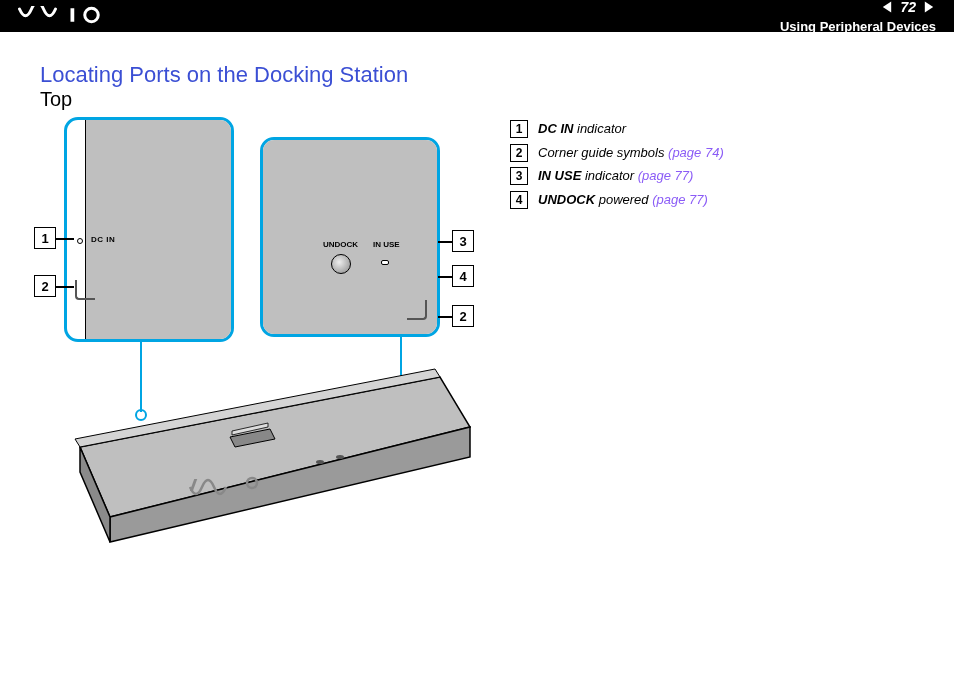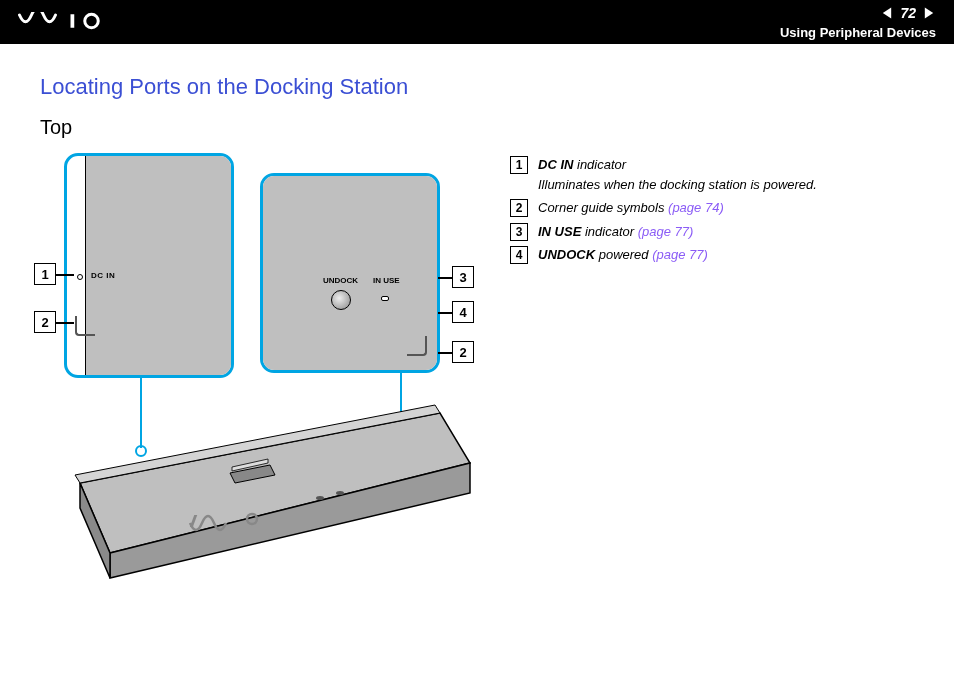--- a/index.html
+++ b/index.html
@@ -1,30 +1,30 @@
 <!DOCTYPE html>
 <html><head>
 <meta charset="utf-8">
 <style>
   * { box-sizing: border-box; margin: 0; padding: 0; }
   body { width: 954px; height: 674px; font-family: Arial, Helvetica, sans-serif; background: #fff; color: #000; position: relative; overflow: hidden; }
 
-  .header { background: #000; height: 44px; display: flex; align-items: center; justify-content: space-between; padding: 0 18px 0 18px; }
+  .header { background: #000; height: 32px; display: flex; align-items: center; justify-content: space-between; padding: 0 18px 0 18px; }
   .logo { color: #fff; font-size: 24px; font-weight: bold; letter-spacing: 2px; font-style: italic; font-family: Arial, sans-serif; }
   .logo svg { height: 18px; }
   .page-nav { display: flex; align-items: center; gap: 4px; }
   .nav-arrow { width: 14px; height: 14px; display: inline-flex; align-items: center; justify-content: center; cursor: pointer; }
   .nav-arrow svg { width: 14px; height: 14px; }
   .page-num { color: #fff; font-weight: bold; font-style: italic; font-size: 14px; padding: 0 2px; }
   .section-title-header { color: #fff; font-weight: bold; font-size: 13px; margin-top: 2px; }
   .header-info { display: flex; flex-direction: column; align-items: flex-end; gap: 2px; }
 
   .content { padding: 30px 40px 0 40px; }
-  .h1 { color: #3b4fd4; font-size: 22px; font-weight: normal; margin-bottom: 16px; }
-  .h2 { color: #000; font-size: 20px; font-weight: normal; margin-bottom: 14px; }
+  .h1 { color: #3b4fd4; font-size: 22px; font-weight: normal; }
+  .h2 { color: #000; font-size: 20px; font-weight: normal; margin-bottom: 6px; }
 
   .main-row { display: flex; gap: 10px; align-items: flex-start; }
   .figure-col { width: 440px; flex-shrink: 0; position: relative; height: 430px; }
   .legend-col { flex: 1; font-size: 13px; line-height: 1.5; padding-top: 2px; padding-left: 20px; }
 
   .legend-item { display: flex; align-items: flex-start; gap: 10px; margin-bottom: 4px; }
   .legend-num { width: 18px; height: 18px; border: 1.5px solid #000; display: inline-flex; align-items: center; justify-content: center; font-size: 12px; font-weight: bold; flex-shrink: 0; margin-top: 1px; background:#fff; }
   .legend-text { flex: 1; font-style: italic; }
   .legend-text .sub { display: block; margin-left: 0; }
   .link { color: #8b5cf6; text-decoration: none; }
@@ -158,21 +158,20 @@
         </div>
 
       </div>
     </div>
 
     <div class="legend-col">
       <div class="legend-item">
         <div class="legend-num">1</div>
         <div class="legend-text">
           <span class="bold">DC IN</span><span> indicator</span>
-          <span class="sub">Illuminates when the docking station is powered.</span>
         </div>
       </div>
       <div class="legend-item">
         <div class="legend-num">2</div>
         <div class="legend-text">
           <span>Corner guide symbols </span><a class="link" href="#">(page 74)</a>
         </div>
       </div>
       <div class="legend-item">
         <div class="legend-num">3</div>

